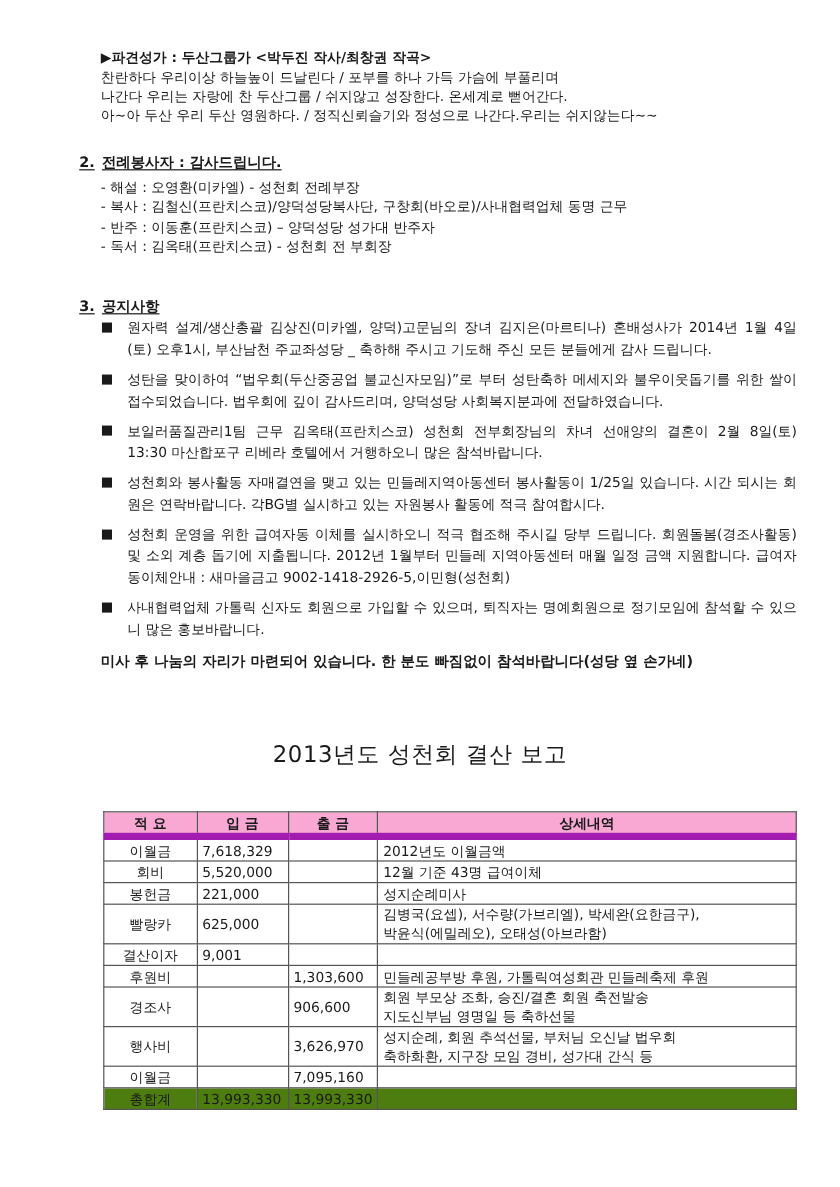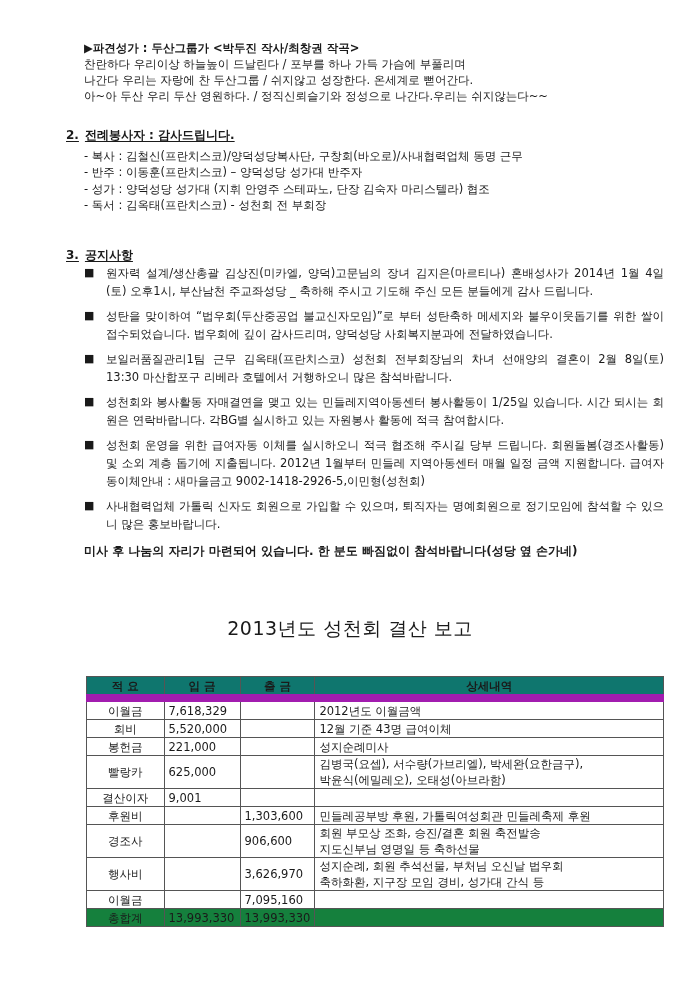--- a/index.html
+++ b/index.html
@@ -23,46 +23,46 @@
   .notice .bullet { position: absolute; left: 0; top: 0; font-size: 11px; }
   .notices .closing { font-weight: bold; font-size: 12px; margin-top: 10px; white-space: nowrap; }
 
   .report-title { position: absolute; left: 0; width: 700px; top: 616px; text-align: center;
                   font-size: 19px; letter-spacing: 0.5px; }
   .report-sub { position: absolute; left: 0; width: 700px; top: 640px; text-align: center; font-size: 12px; }
 
   table.ledger { position: absolute; left: 86px; top: 676px; width: 578px; border-collapse: collapse;
                  font-size: 11.5px; }
   table.ledger th, table.ledger td { border: 1px solid #555; padding: 0 4px; height: 17px; line-height: 16px; }
-  table.ledger th { background: #0f766e; font-weight: bold; border-bottom: 8px solid #a21caf; }
+  table.ledger th { background: #f9a8d4; font-weight: bold; border-bottom: 6px solid #a21caf; }
   table.ledger td.cat { text-align: center; }
   table.ledger td.num { text-align: left; }
   table.ledger td.det { text-align: left; margin-left: 20px; }
-  table.ledger tr.total td { background: #15803d; }
+  table.ledger tr.total td { background: #4d7c0f; }
   col.c1 { width: 78px; } col.c2 { width: 76px; } col.c3 { width: 73px; } col.c4 { width: 351px; }
 </style>
 </head>
 <body>
 
 <div class="page">
 
   <div class="song">
     <div class="title">▶파견성가 : 두산그룹가 &lt;박두진 작사/최창권 작곡&gt;</div>
     <div class="line">찬란하다 우리이상 하늘높이 드날린다 / 포부를 하나 가득 가슴에 부풀리며</div>
     <div class="line">나간다 우리는 자랑에 찬 두산그룹 / 쉬지않고 성장한다. 온세계로 뻗어간다.</div>
     <div class="line">아~아 두산 우리 두산 영원하다. / 정직신뢰슬기와 정성으로 나간다.우리는 쉬지않는다~~</div>
   </div>
 
   <div class="sec-head" style="top:127px;">
     <span class="num">2.</span><span>전례봉사자 : 감사드립니다.</span>
   </div>
   <div class="ministers">
+    <div class="row">- 해설 : 오영환(미카엘) - 성천회 전례부장</div>
     <div class="row">- 복사 : 김철신(프란치스코)/양덕성당복사단,  구창회(바오로)/사내협력업체 동명 근무</div>
     <div class="row">- 반주 : 이동훈(프란치스코) – 양덕성당 성가대 반주자</div>
-    <div class="row">- 성가 : 양덕성당 성가대 (지휘 안영주 스테파노, 단장 김숙자 마리스텔라) 협조</div>
     <div class="row">- 독서 : 김옥태(프란치스코) - 성천회 전 부회장</div>
   </div>
 
   <div class="sec-head" style="top:247px;">
     <span class="num">3.</span><span>공지사항</span>
   </div>
   <div class="notices">
     <div class="notice">
       <span class="bullet">■</span>
       <span>원자력 설계/생산총괄 김상진(미카엘, 양덕)고문님의 장녀 김지은(마르티나) 혼배성사가 2014년 1월 4일(토) 오후1시, 부산남천 주교좌성당 _ 축하해 주시고 기도해 주신 모든 분들에게 감사 드립니다.</span>

